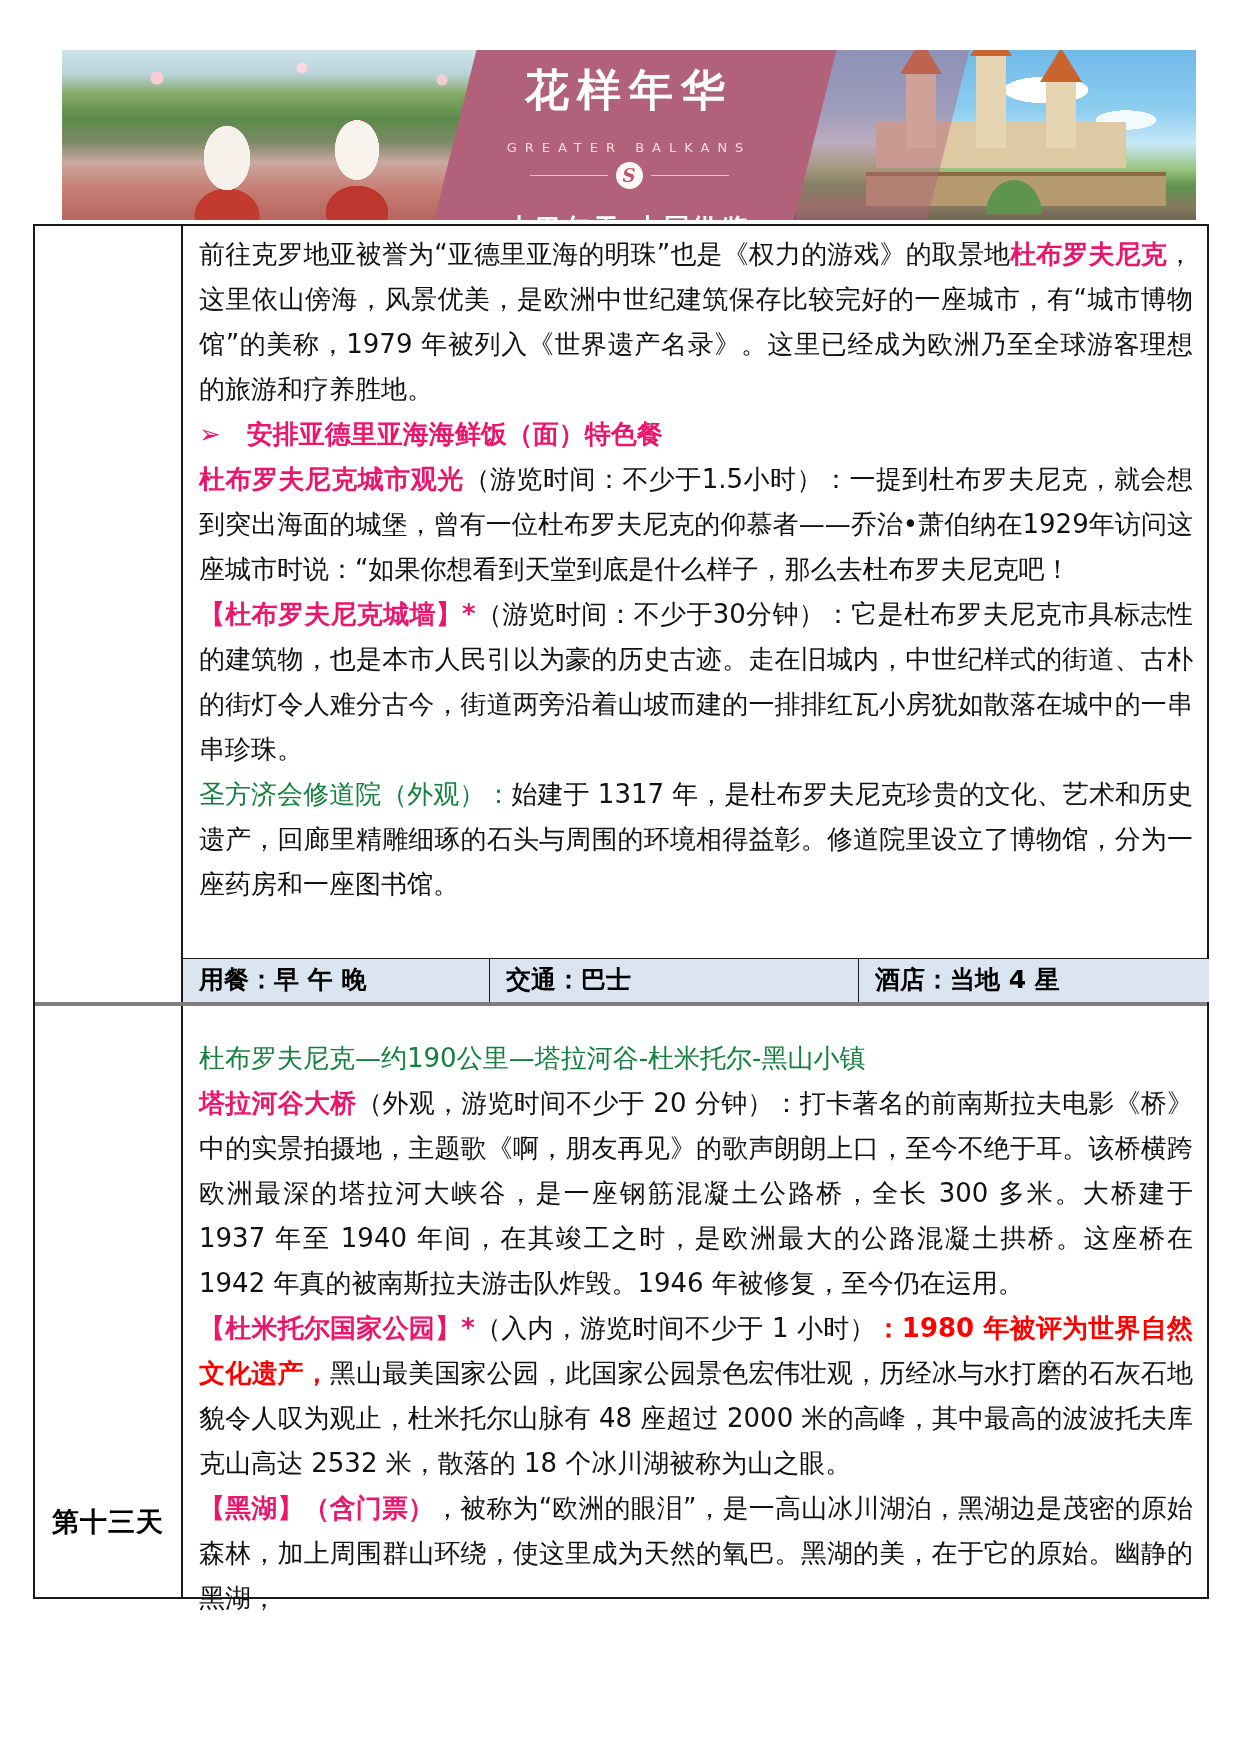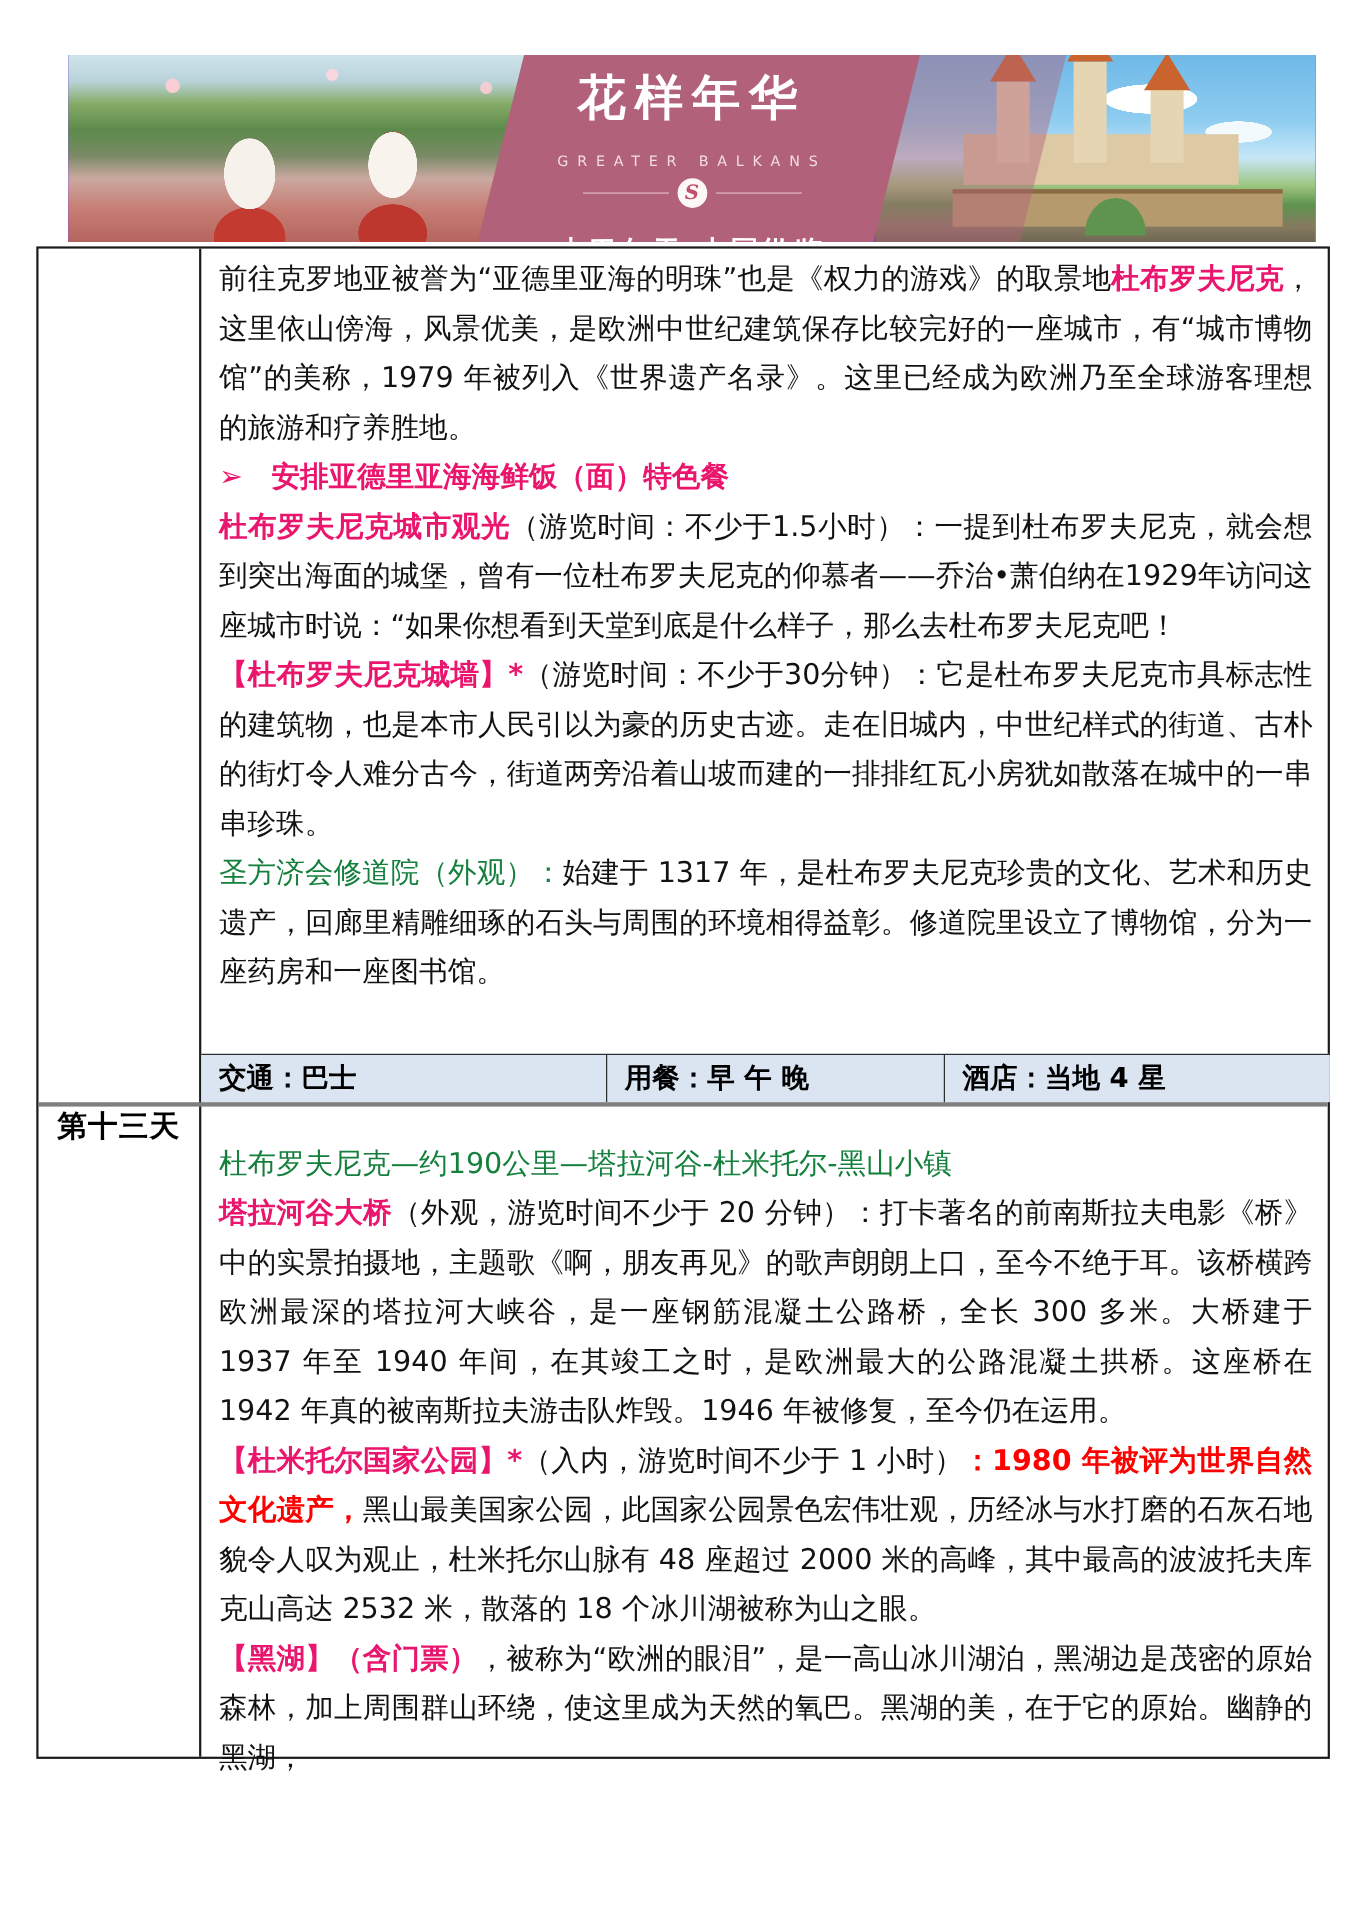--- a/index.html
+++ b/index.html
@@ -1,20 +1,20 @@
 <!DOCTYPE html>
 <html><head>
 <meta charset="utf-8">
 <style>
   html,body{margin:0;padding:0;background:#ffffff;}
   .page{position:relative;width:1236px;height:1747px;background:#fff;overflow:hidden;
         font-family:"DejaVu Sans",sans-serif;color:#111;}
 
   
-  .banner{position:absolute;left:62px;top:50px;width:1134px;height:170px;background:#6d28d9;overflow:hidden;}
+  .banner{position:absolute;left:62px;top:50px;width:1134px;height:170px;background:#701a75;overflow:hidden;}
   .photo-left{position:absolute;left:0;top:0;width:565px;height:100%;
     background:
       radial-gradient(circle 6px at 95px 28px, rgba(255,205,215,.95) 0 100%, transparent 7px),
       radial-gradient(circle 5px at 240px 18px, rgba(255,215,222,.9) 0 100%, transparent 6px),
       radial-gradient(circle 5px at 380px 30px, rgba(255,205,215,.85) 0 100%, transparent 6px),
       radial-gradient(ellipse 42px 58px at 165px 108px, #f6f1ea 0 55%, transparent 56%),
       radial-gradient(ellipse 40px 54px at 295px 100px, #f8f3ed 0 55%, transparent 56%),
       radial-gradient(ellipse 42px 58px at 425px 104px, #f2ece4 0 55%, transparent 56%),
       radial-gradient(ellipse 38px 52px at 525px 114px, #f1e8df 0 55%, transparent 56%),
       radial-gradient(ellipse 20px 14px at 165px 86px, #b03030 0 60%, transparent 61%),
@@ -67,21 +67,21 @@
   .cell-day12{position:absolute;left:148px;top:0;width:1026px;height:732px;
     padding:6px 16px 0 16px;box-sizing:border-box;overflow:hidden;}
   .meal-row{position:absolute;left:148px;top:732px;width:1026px;height:44px;background:#dbe4f1;
     border-top:1px solid #1a1a1a;display:flex;box-sizing:border-box;}
   .meal-cell{box-sizing:border-box;padding-left:16px;font-weight:bold;font-size:25px;line-height:42px;color:#000;}
   .meal-cell.c1{width:307px;border-right:1px solid #1a1a1a;}
   .meal-cell.c2{width:369px;border-right:1px solid #1a1a1a;}
   .meal-cell.c3{flex:1;}
   .row-divider{position:absolute;left:0;top:776px;width:100%;height:4px;background:#7f7f7f;}
   .day-label-cell{position:absolute;left:0;top:780px;width:146px;height:534px;
-    display:flex;align-items:flex-start;justify-content:center;}
+    display:flex;align-items:flex-end;justify-content:center;}
   .day-label{font-size:27px;font-weight:bold;color:#000;letter-spacing:1px;}
   .cell-day13{position:absolute;left:148px;top:780px;width:1026px;height:591px;
     padding:5px 16px 0 16px;box-sizing:border-box;overflow:hidden;margin-top:25px;}
 </style>
 </head>
 <body>
 
 <div class="page">
 
   <div class="banner">
@@ -112,22 +112,22 @@
 
     <div class="cell-day12 text-block">
         <p class="para"><span>前往克罗地亚被誉为“亚德里亚海的明珠”也是《权力的游戏》的取景地</span><span class="t-pink">杜布罗夫尼克</span><span>，这里依山傍海，风景优美，是欧洲中世纪建筑保存比较完好的一座城市，有“城市博物馆”的美称，1979 年被列入《世界遗产名录》。这里已经成为欧洲乃至全球游客理想的旅游和疗养胜地。</span></p>
         <p class="para"><span class="t-pink">➢　安排亚德里亚海海鲜饭（面）特色餐</span></p>
         <p class="para"><span class="t-pink">杜布罗夫尼克城市观光</span><span>（游览时间：不少于1.5小时）：一提到杜布罗夫尼克，就会想到突出海面的城堡，曾有一位杜布罗夫尼克的仰慕者——乔治•萧伯纳在1929年访问这座城市时说：“如果你想看到天堂到底是什么样子，那么去杜布罗夫尼克吧！</span></p>
         <p class="para"><span class="t-pink">【杜布罗夫尼克城墙】*</span><span>（游览时间：不少于30分钟）：它是杜布罗夫尼克市具标志性的建筑物，也是本市人民引以为豪的历史古迹。走在旧城内，中世纪样式的街道、古朴的街灯令人难分古今，街道两旁沿着山坡而建的一排排红瓦小房犹如散落在城中的一串串珍珠。</span></p>
         <p class="para"><span class="t-bold">圣方济会修道院（外观）：</span><span>始建于 1317 年，是杜布罗夫尼克珍贵的文化、艺术和历史遗产，回廊里精雕细琢的石头与周围的环境相得益彰。修道院里设立了博物馆，分为一座药房和一座图书馆。</span></p>
       </div>
 
     <div class="meal-row">
+      <div class="meal-cell c1">用餐：早 午 晚</div>
       <div class="meal-cell c2">交通：巴士</div>
-      <div class="meal-cell c1">用餐：早 午 晚</div>
       <div class="meal-cell c3">酒店：当地 4 星</div>
     </div>
 
     <div class="row-divider"></div>
 
     <div class="day-label-cell">
       <span class="day-label">第十三天</span>
     </div>
 
     <div class="cell-day13 text-block">

